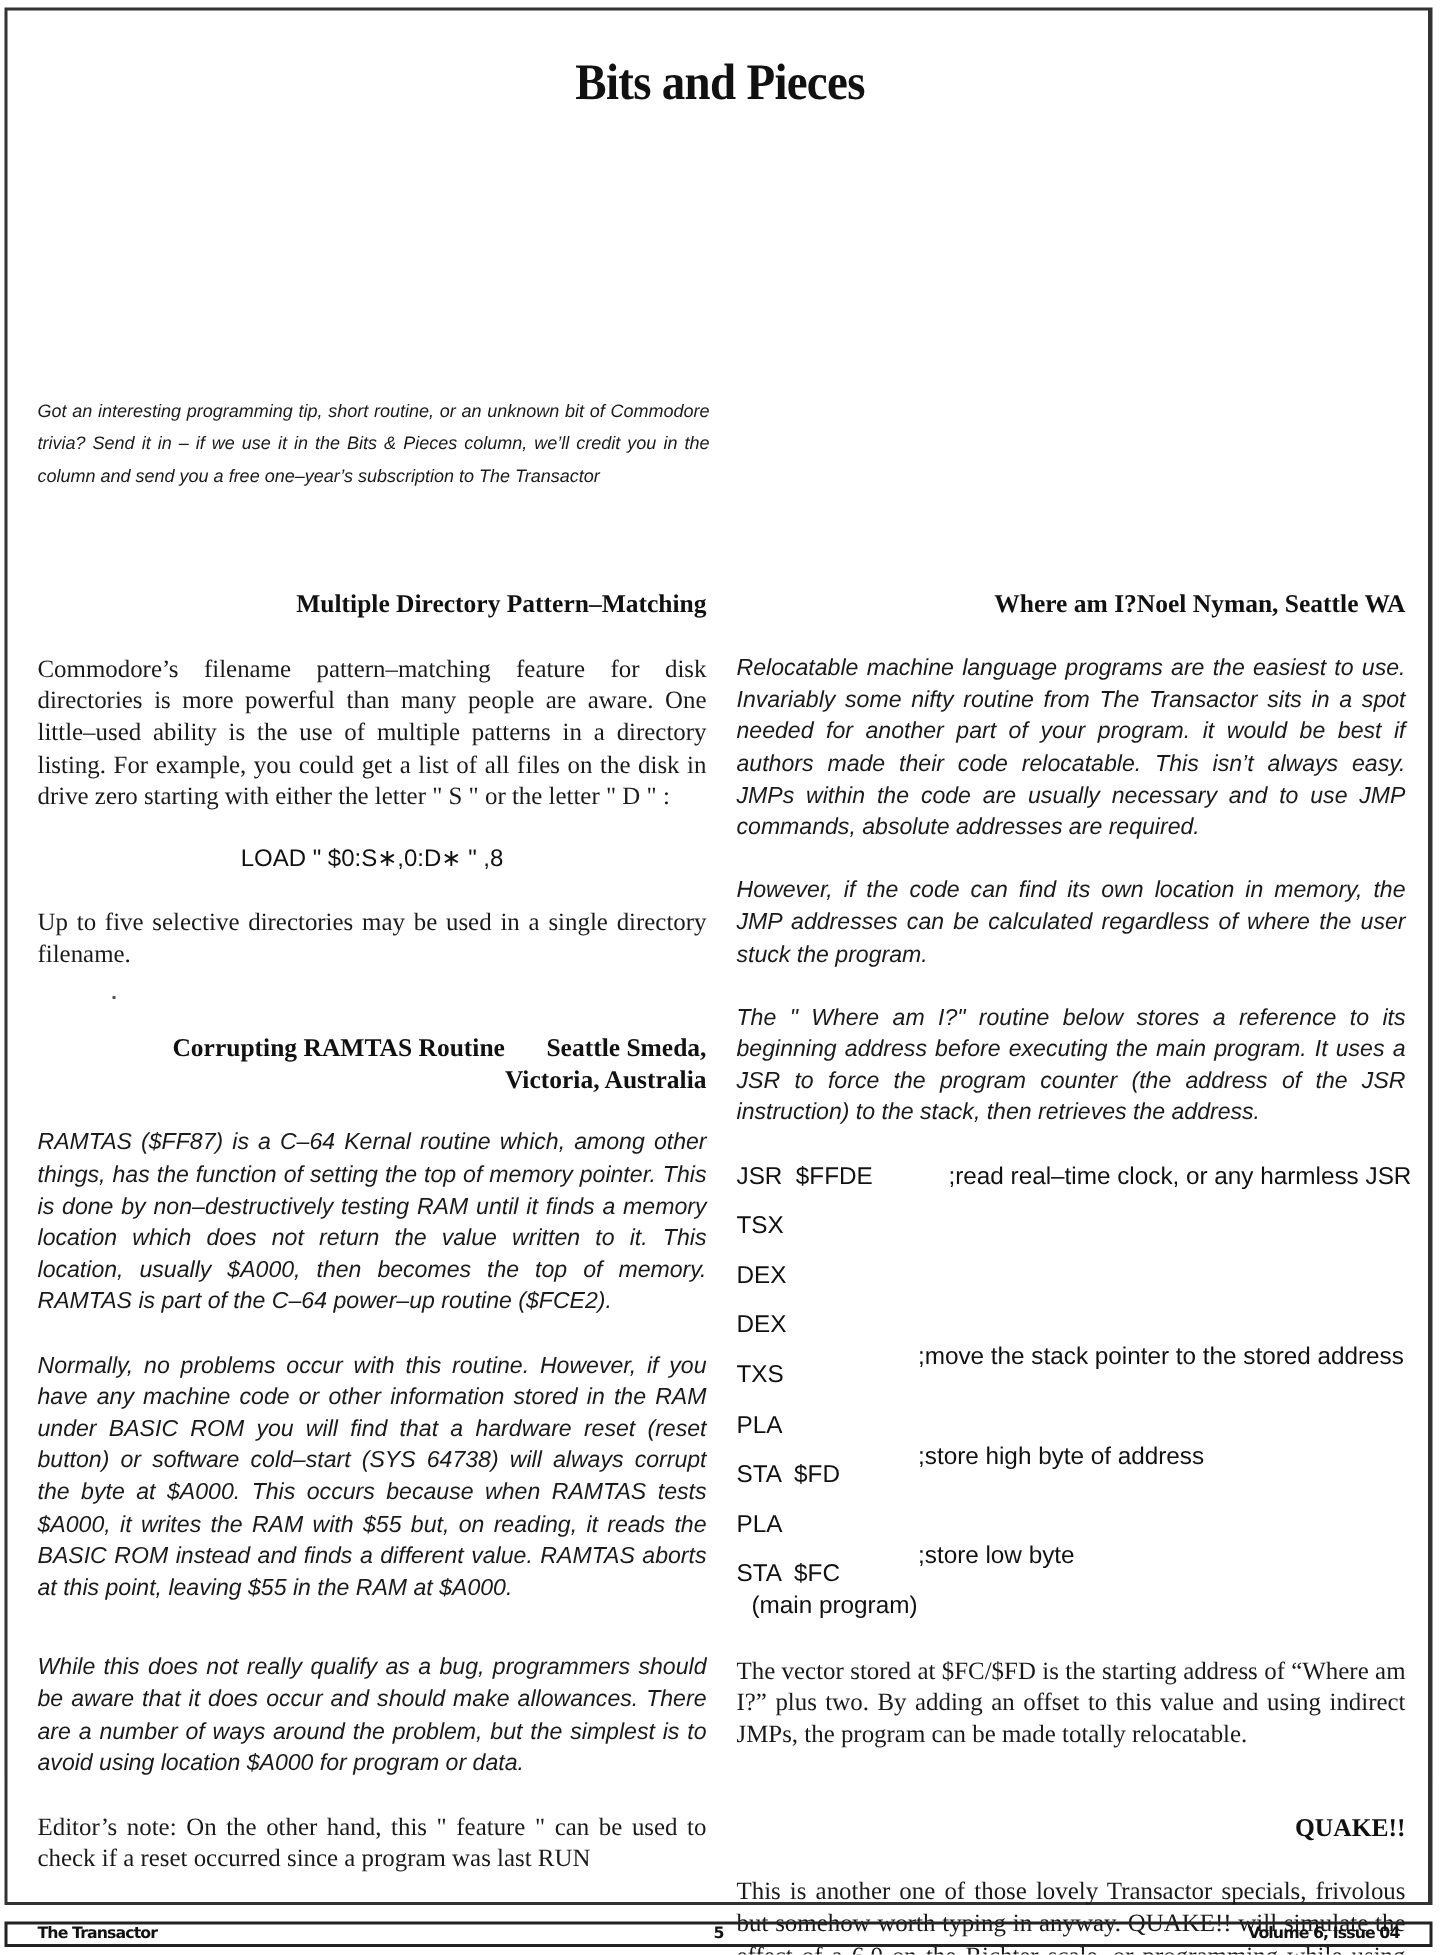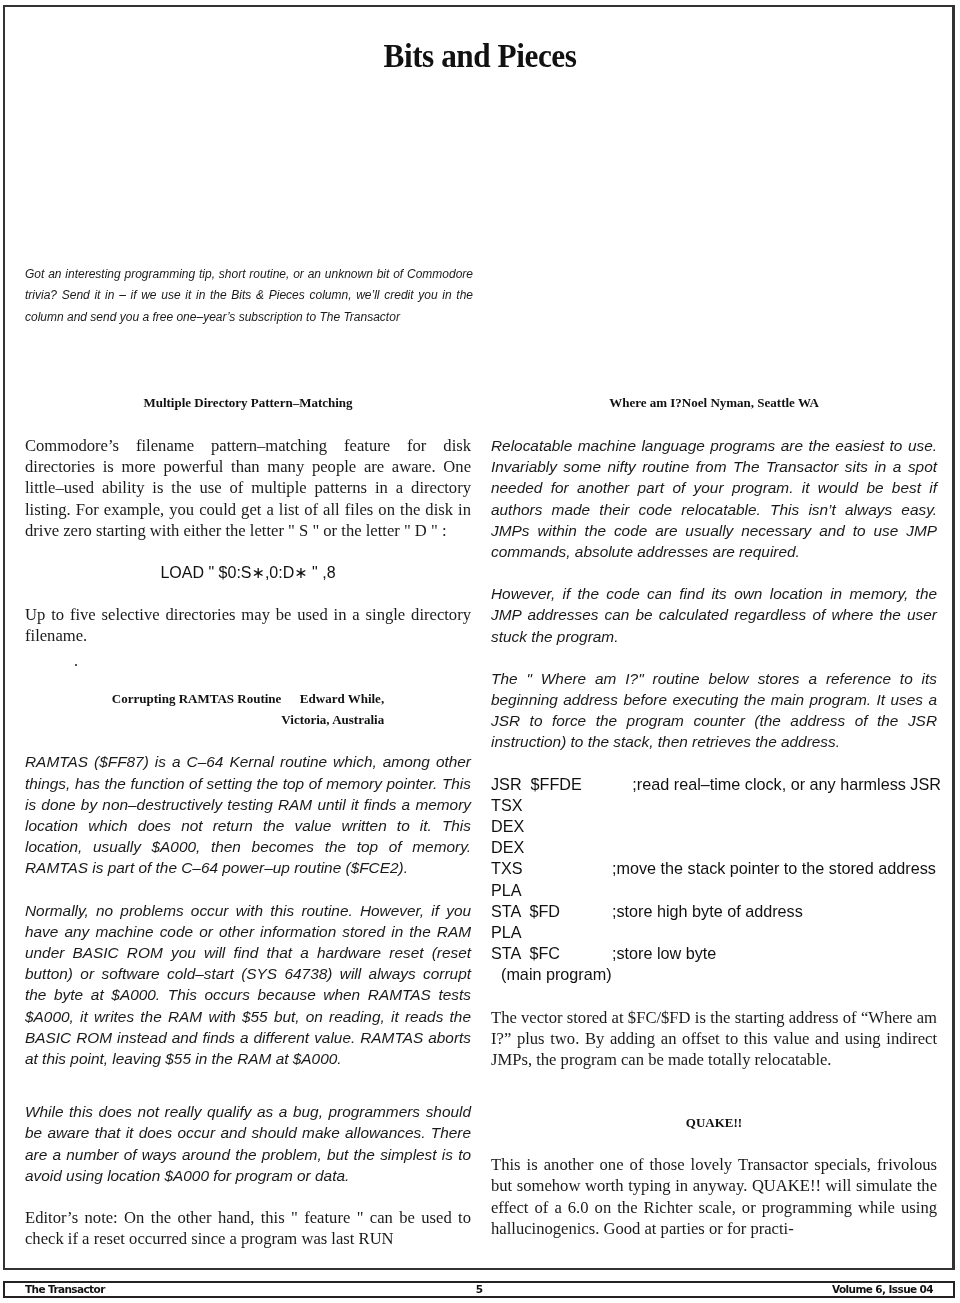--- a/index.html
+++ b/index.html
@@ -18,42 +18,42 @@
     .intro {
       position: absolute; left: 25px; top: 264px; width: 448px;
       font-family: "Liberation Sans", sans-serif; font-style: italic;
       font-size: 12px; line-height: 21.3px; text-align: justify; color: #1a1a1a;
     }
     .col { position: absolute; top: 392px; width: 446px; }
     .col-left { left: 25px; }
     .col-right { left: 491px; }
 
     .heading {
-      font-family: "Liberation Serif", serif; font-weight: bold; font-size: 13px;
-      line-height: 21px; display: flex; justify-content: center;
+      font-family: "Liberation Serif", serif; font-weight: bold; font-size: 17px;
+      line-height: 21px; display: flex; justify-content: flex-end;
     }
     .heading .author { text-align: right; }
     .body-serif {
       font-family: "Liberation Serif", serif; font-size: 16.6px; line-height: 21.2px;
       text-align: justify; color: #1a1a1a;
     }
     .body-italic {
       font-family: "Liberation Sans", sans-serif; font-style: italic; font-size: 15.4px;
       line-height: 21.2px; text-align: justify; color: #1a1a1a;
     }
     .code-center {
       font-family: "Liberation Sans", sans-serif; font-size: 16px; text-align: center;
       line-height: 21px;
     }
     .code-block {
       font-family: "Liberation Sans", sans-serif; font-size: 16.2px; line-height: 21.2px;
       color: #111;
     }
     .code-line { display: flex; white-space: pre; gap: 23px; }
-    .code-line .op { width: 98px; }
+    .code-line .op { width: 98px; margin-top: 12px; }
     .code-line .cm { }
     .code-line.indent { padding-left: 10px; }
 
     .footer {
       position: absolute; left: 3px; top: 1281px; width: 952px; height: 17px;
       border: 2px solid #222; display: flex; align-items: flex-start;
       font-family: "DejaVu Sans", sans-serif; font-weight: bold; font-size: 10.5px;
       letter-spacing: -0.6px; padding: 0 20px;
     }
     .footer .f-left { flex: 1; }
@@ -74,21 +74,21 @@
   <div class="heading">
     <span>Multiple Directory Pattern–Matching</span>
   </div>
   <p class="body-serif" style="margin-top:22px;">Commodore’s filename pattern–matching feature for disk directories is more powerful than many people are aware. One little–used ability is the use of multiple patterns in a directory listing. For example, you could get a list of all files on the disk in drive zero starting with either the letter " S " or the letter " D " :</p>
   <p class="code-center" style="margin-top:21px;">LOAD " $0:S∗,0:D∗ " ,8</p>
   <p class="body-serif" style="margin-top:21px;">Up to five selective directories may be used in a single directory filename.</p>
 
   <div class="heading" style="margin-top:42px;">
     <span>Corrupting RAMTAS Routine</span>
     <span class="author">
-      <span>Edward While,</span><br>
+      <span>Seattle Smeda,</span><br>
       <span>Victoria, Australia</span>
     </span>
   </div>
   <p class="body-italic" style="margin-top:21px;">RAMTAS ($FF87) is a C–64 Kernal routine which, among other things, has the function of setting the top of memory pointer. This is done by non–destructively testing RAM until it finds a memory location which does not return the value written to it. This location, usually $A000, then becomes the top of memory. RAMTAS is part of the C–64 power–up routine ($FCE2).</p>
   <p class="body-italic" style="margin-top:21px;">Normally, no problems occur with this routine. However, if you have any machine code or other information stored in the RAM under BASIC ROM you will find that a hardware reset (reset button) or software cold–start (SYS 64738) will always corrupt the byte at $A000. This occurs because when RAMTAS tests $A000, it writes the RAM with $55 but, on reading, it reads the BASIC ROM instead and finds a different value. RAMTAS aborts at this point, leaving $55 in the RAM at $A000.</p>
   <p class="body-italic" style="margin-top:32px;">While this does not really qualify as a bug, programmers should be aware that it does occur and should make allowances. There are a number of ways around the problem, but the simplest is to avoid using location $A000 for program or data.</p>
   <p class="body-serif" style="margin-top:21px;">Editor’s note: On the other hand, this " feature " can be used to check if a reset occurred since a program was last RUN</p>
 </div>
 
 <div class="dot"></div>

